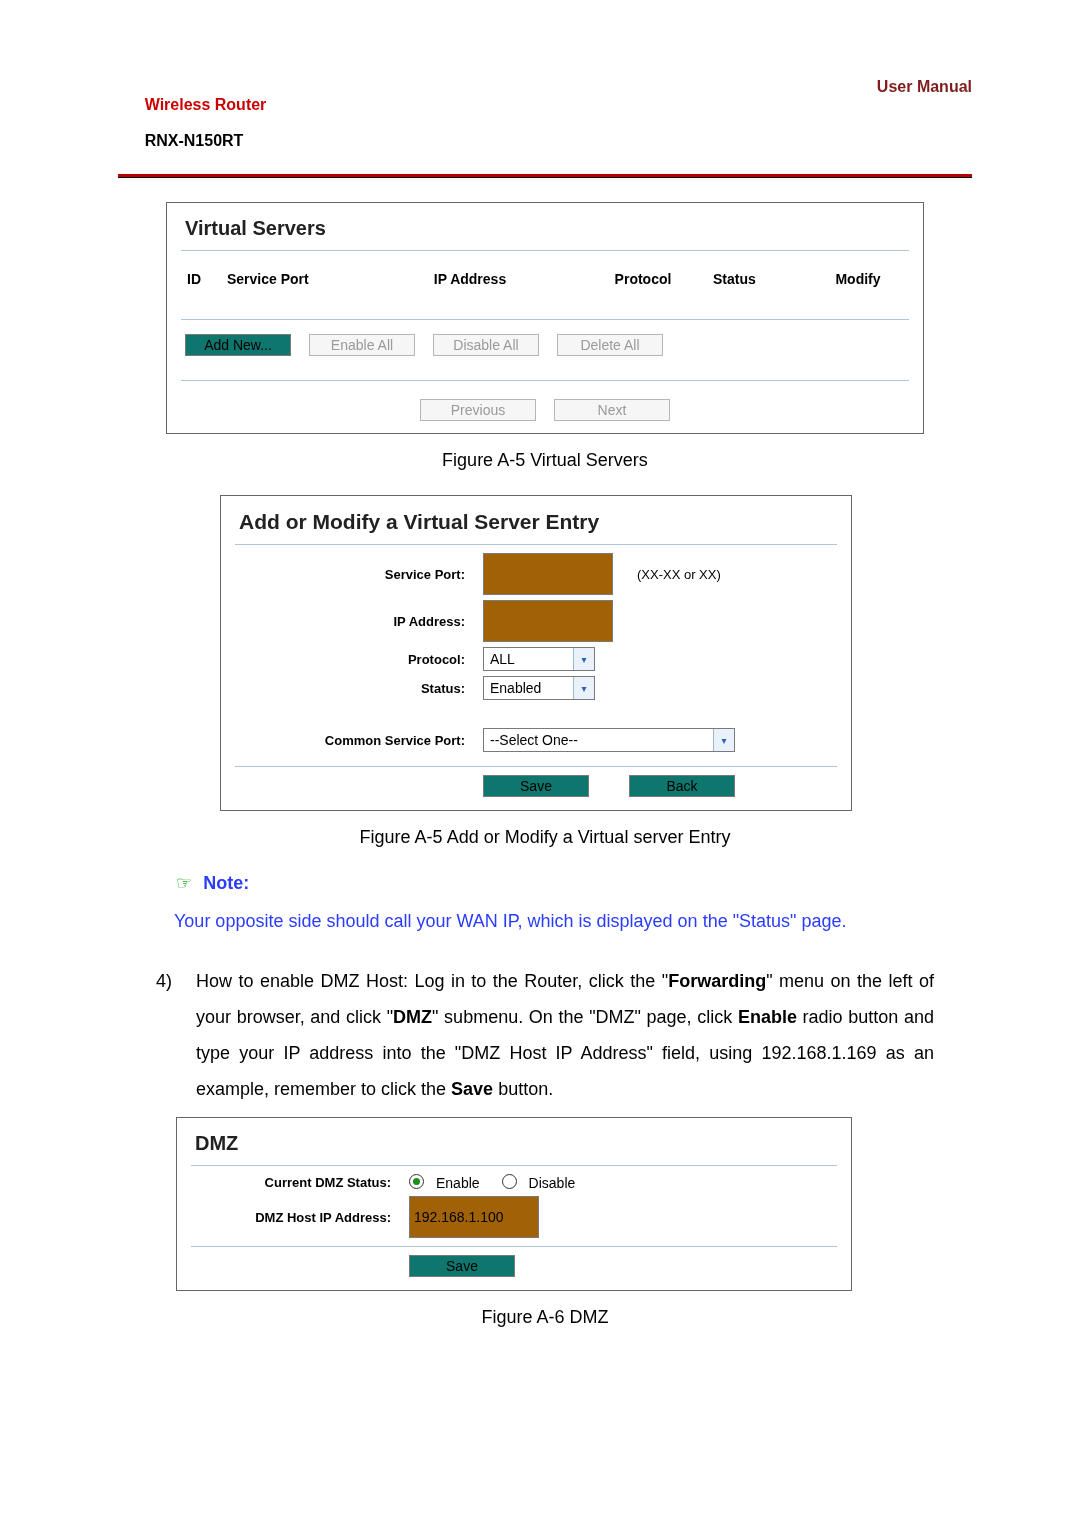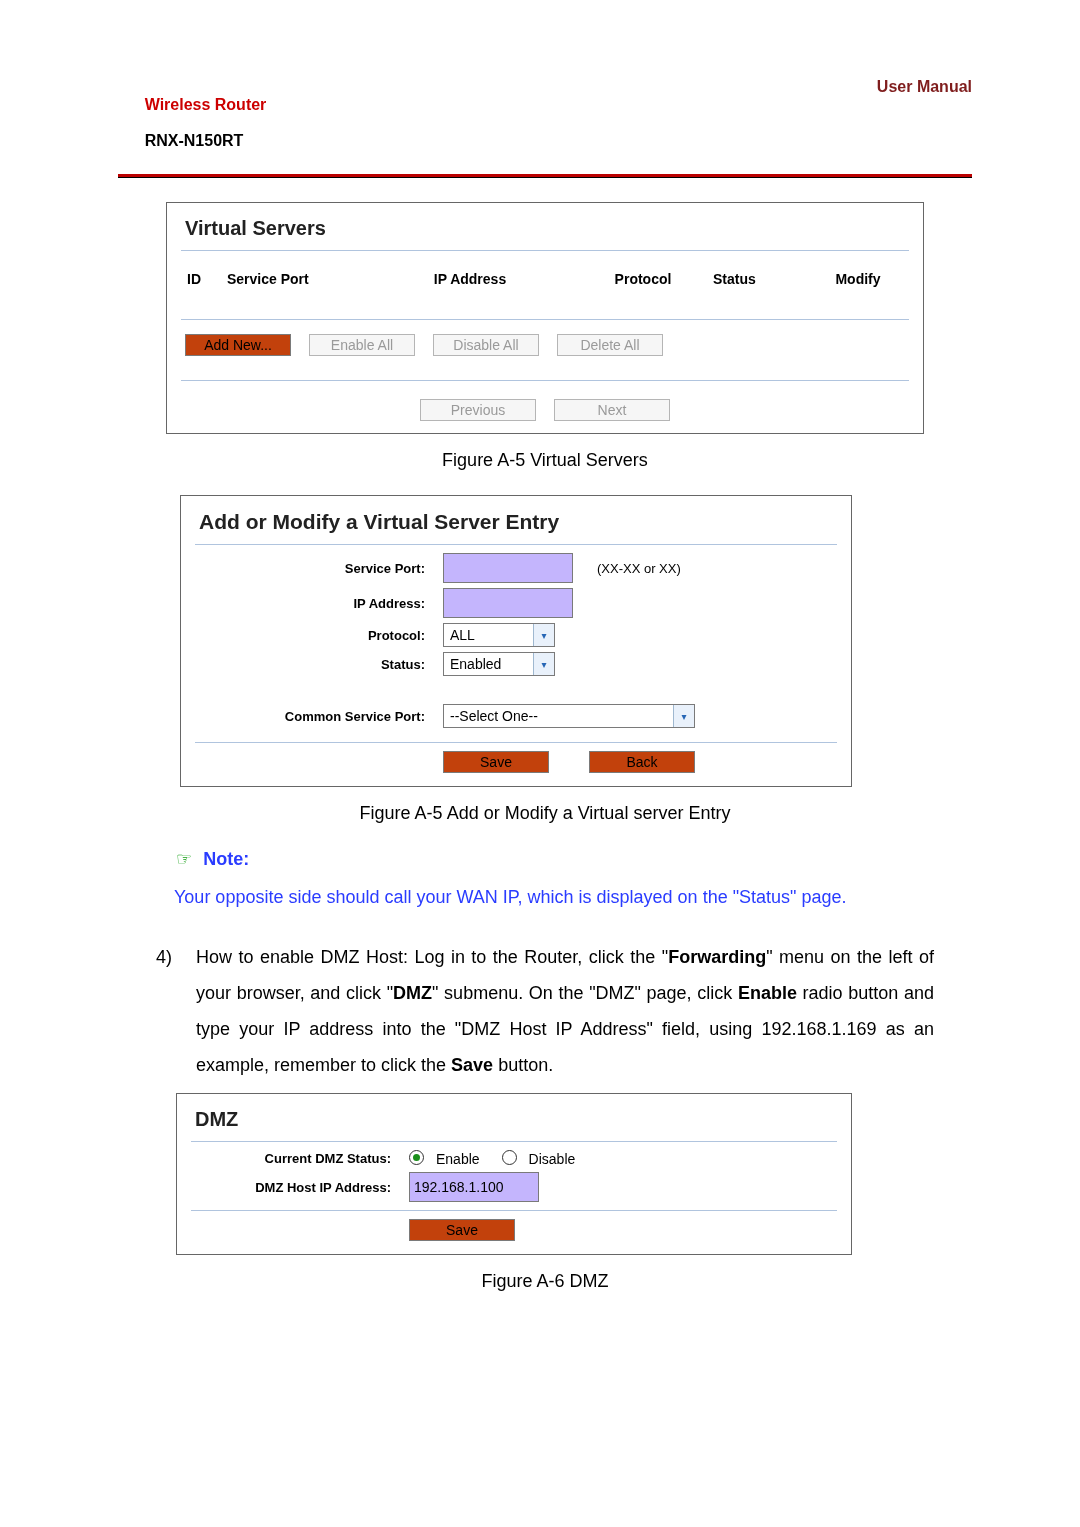--- a/index.html
+++ b/index.html
@@ -54,21 +54,21 @@
   .vs-h1 { width: 40px; }
   .vs-h2 { width: 140px; }
   .vs-h3 { flex: 1; text-align: center; }
   .vs-h4 { width: 140px; text-align: center; }
   .vs-h5 { width: 100px; text-align: left; }
   .vs-h6 { width: 90px; text-align: center; }
 
   .btnrow { display: flex; gap: 18px; padding: 6px 4px 16px 4px; }
   .uibtn {
     border: 1px solid #7a7a7a;
-    background: #c2410c;
+    background: #0f766e;
     font-size: 14px;
     padding: 2px 12px;
     color: #000;
     min-width: 80px;
     text-align: center;
   }
   .uibtn.disabled { color: #9a9a9a; border-color: #b5b5b5; background: #f6f6f6; }
   .pagerow { display: flex; justify-content: center; gap: 18px; padding: 10px 0 4px 0; }
 
   .caption {
@@ -76,24 +76,24 @@
     margin: 16px 0 10px 0;
     font-size: 18px;
   }
 
   .formrow { display: flex; align-items: center; margin: 5px 0; }
   .flabel { width: 230px; text-align: right; font-size: 13px; font-weight: bold; padding-right: 18px; }
   .fval { display: flex; align-items: center; gap: 8px; }
   .txtin {
     border: 1px solid #7a7a7a;
     font-size: 14px;
-    padding: 4px 4px;
+    padding: 10px 4px;
     height: 20px;
     width: 120px;
-    background: #c4b5fd;
+    background: #a16207;
   }
   .selectbox {
     display: inline-flex;
     align-items: center;
     border: 1px solid #7a7a7a;
     background: #fff;
     height: 22px;
     font-size: 14px;
     position: relative;
   }
@@ -189,21 +189,21 @@
       <div class="uibtn disabled">Delete All</div>
     </div>
     <div class="sep"></div>
     <div class="pagerow">
       <div class="uibtn disabled" style="min-width:90px;">Previous</div>
       <div class="uibtn disabled" style="min-width:90px;">Next</div>
     </div>
   </div>
   <div class="caption">Figure A-5    Virtual Servers</div>
 
-  <div class="figwrap" style="margin-left:62px; margin-right:120px;">
+  <div class="figwrap" style="margin-left:102px; margin-right:120px;">
     <div class="figtitle" style="font-size:21px;">Add or Modify a Virtual Server Entry</div>
     <div class="sep"></div>
     <div class="formrow">
       <div class="flabel">Service Port:</div>
       <div class="fval">
         <input class="txtin" value="" style="">
         <span class="hint">(XX-XX or XX)</span>
       </div>
     </div>
     <div class="formrow">

